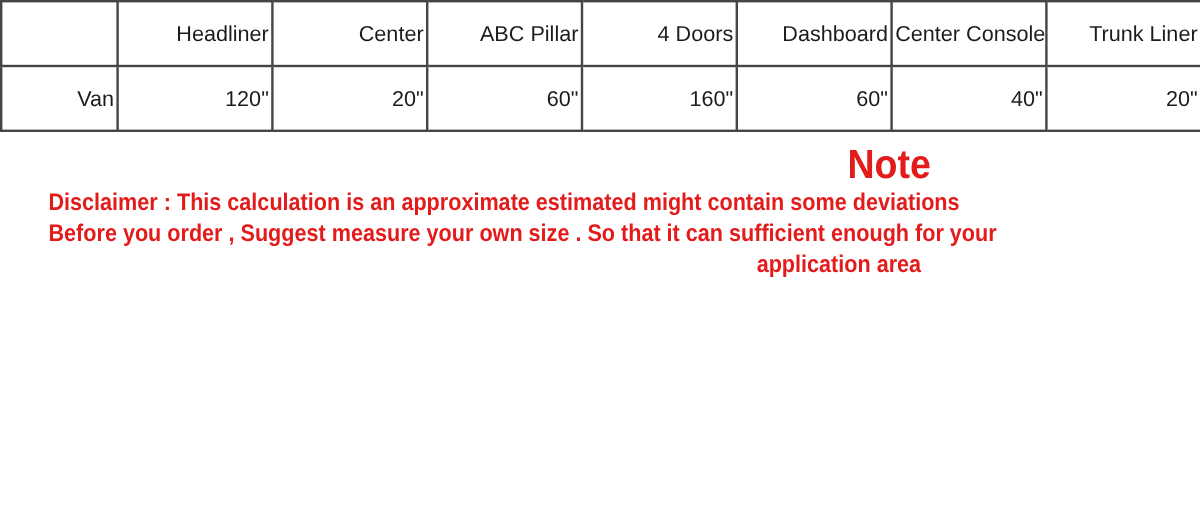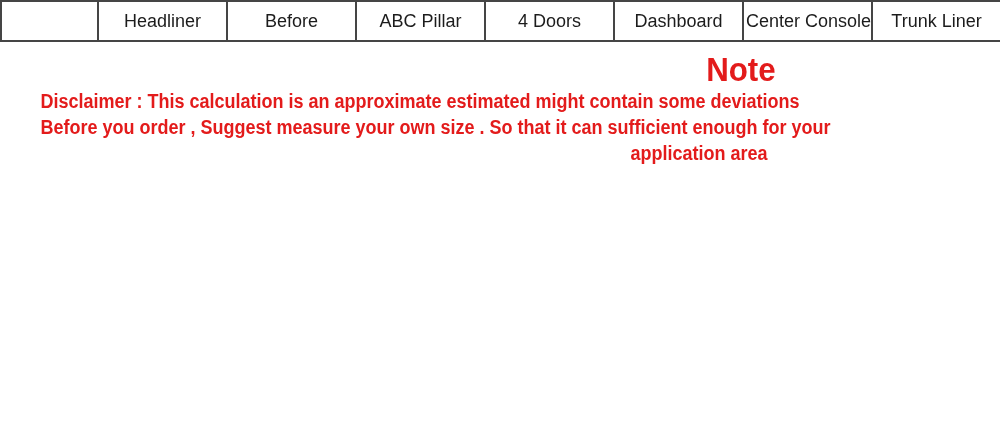--- a/index.html
+++ b/index.html
@@ -11,23 +11,23 @@
     font-family: "Liberation Sans", sans-serif;
     color: #1c1c1c;
   }
   .size-table {
     width: 1000px;
     border-collapse: collapse;
     table-layout: fixed;
   }
   .size-table th, .size-table td {
     border: 2px solid #454545;
-    height: 40px;
+    height: 54px;
     padding: 0 2px;
-    text-align: center;
+    text-align: right;
     vertical-align: middle;
     font-size: 18px;
     font-weight: 400;
     white-space: nowrap;
     overflow: hidden;
   }
   .note {
     width: 808px;
     text-align: right;
     color: #e31b1b;
@@ -62,29 +62,39 @@
         <col style="width:129px">
         <col style="width:129px">
       <col style="width:129px">
         <col style="width:129px">
         <col style="width:129px">
     </colgroup>
     <thead>
       <tr>
         <th></th>
         <th>Headliner</th>
-        <th>Before</th>
+        <th>Center</th>
         <th>ABC Pillar</th>
         <th>4 Doors</th>
         <th>Dashboard</th>
         <th>Center Console</th>
         <th>Trunk Liner</th>
       </tr>
     </thead>
     <tbody>
+      <tr>
+        <th>Van</th>
+        <td>120"</td>
+        <td>20"</td>
+        <td>60"</td>
+        <td>160"</td>
+        <td>60"</td>
+        <td>40"</td>
+        <td>20"</td>
+      </tr>
     </tbody>
   </table>
 
   <div class="note">
     <div class="note-title">Note</div>
     <div class="note-line">Disclaimer : This calculation is an approximate estimated might contain some deviations</div>
     <div class="note-line">Before you order , Suggest measure your own size . So that it can sufficient enough for your</div>
     <div class="note-line">application area</div>
   </div>
 

